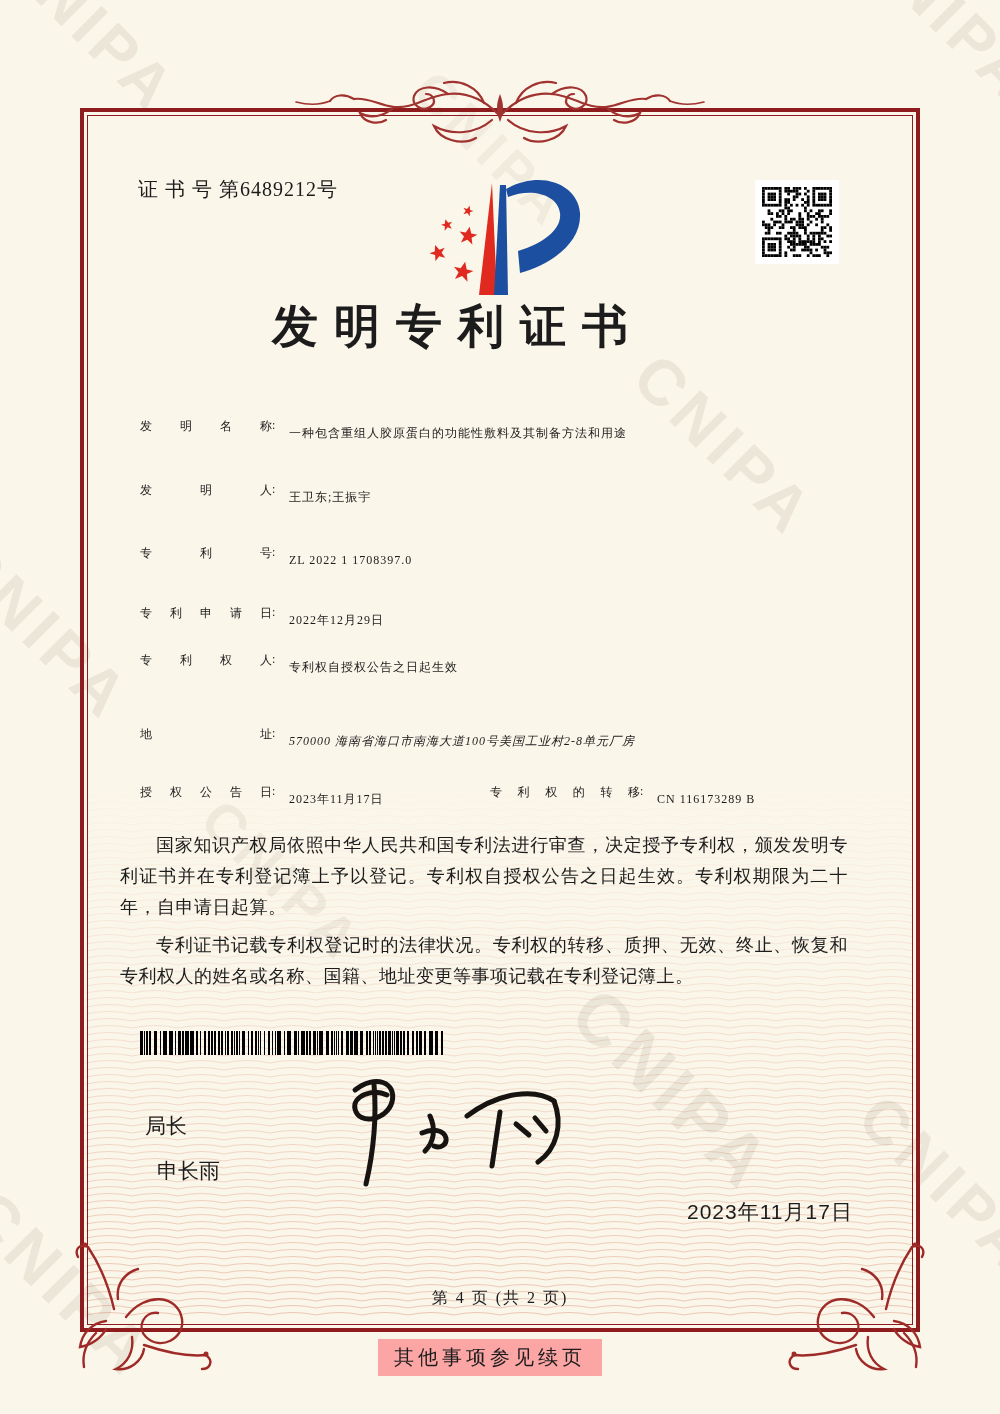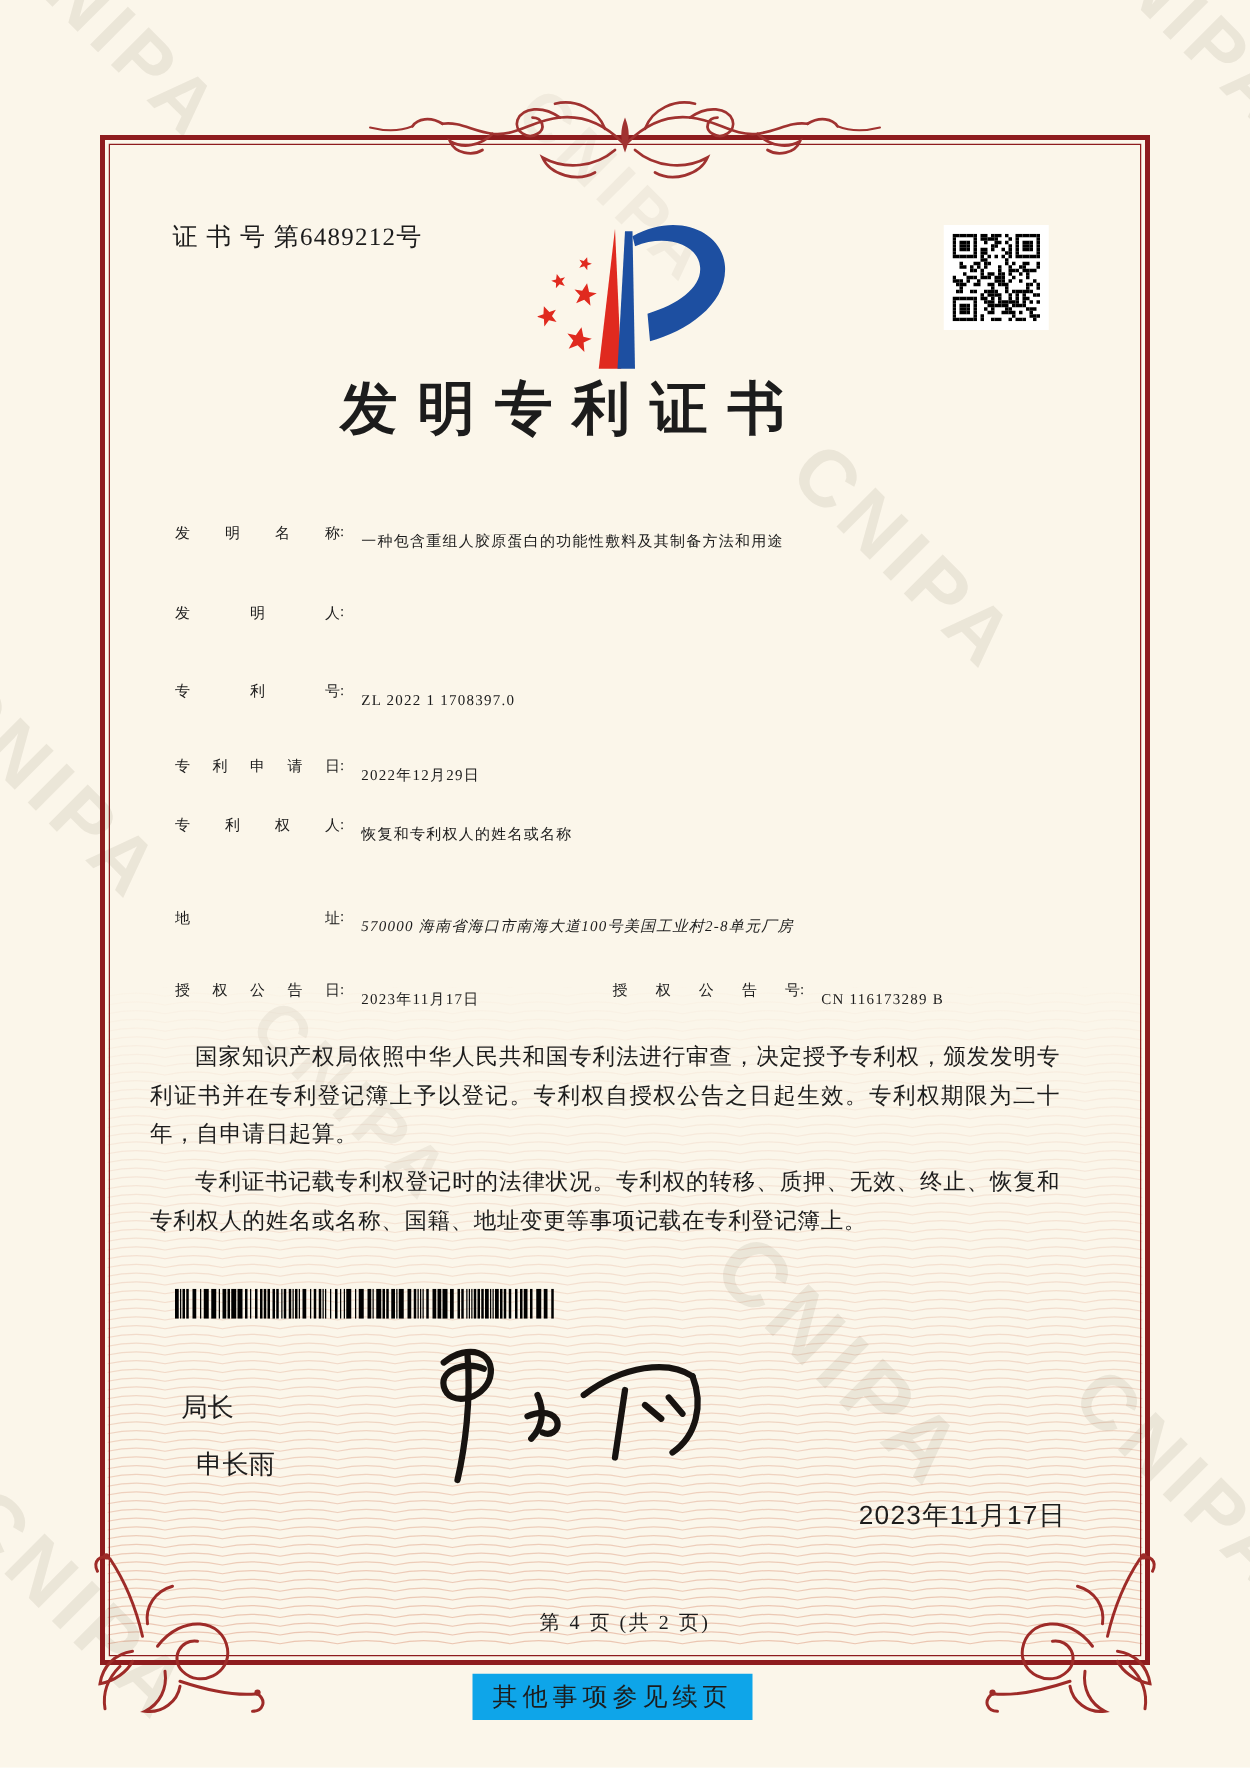--- a/index.html
+++ b/index.html
@@ -33,21 +33,21 @@
   .barcode{position:absolute;left:140px;top:1031px;}
   .signer-title{position:absolute;left:145px;top:1112px;font-size:21px;
                 font-family:"Liberation Sans","DejaVu Sans",sans-serif;text-align:center;}
   .signer-name{position:absolute;left:145px;top:1157px;font-size:21px;
                font-family:"Liberation Sans","DejaVu Sans",sans-serif;margin-left:12px;}
   .signature{position:absolute;left:295px;top:1072px;}
   .issue-date{position:absolute;left:687px;top:1198px;font-size:21px;letter-spacing:1px;
               font-family:"Liberation Sans","DejaVu Sans",sans-serif;}
   .pageinfo{position:absolute;left:0;top:1288px;width:1000px;text-align:center;font-size:16px;
             letter-spacing:2px;}
-  .footnote{position:absolute;left:378px;top:1339px;background:#0ea5e9;padding:5px 16px;
+  .footnote{position:absolute;left:378px;top:1339px;background:#fca5a5;padding:5px 16px;
             font-size:20px;letter-spacing:4px;}
   .orn{position:absolute;}
 </style>
 </head>
 <body>
 
 <div id="page">
 
   <svg id="waves" class="orn" style="left:86px;top:790px;" width="828" height="536">
       <path d="M0 0 q23 -5 46 0 q23 -5 46 0 q23 -5 46 0 q23 -5 46 0 q23 -5 46 0 q23 -5 46 0 q23 -5 46 0 q23 -5 46 0 q23 -5 46 0 q23 -5 46 0 q23 -5 46 0 q23 -5 46 0 q23 -5 46 0 q23 -5 46 0 q23 -5 46 0 q23 -5 46 0 q23 -5 46 0 q23 -5 46 0" fill="none" stroke="#dfa288" stroke-width="1" opacity="0.030"></path>
@@ -503,48 +503,49 @@
   <div class="title">发明专利证书</div>
 
   <div class="frow" style="top:418px;">
     <span class="flabel">发明名称</span>
       <span class="fcolon">:</span>
     <span class="fvalue">一种包含重组人胶原蛋白的功能性敷料及其制备方法和用途</span>
   </div>
   <div class="frow" style="top:482px;">
     <span class="flabel">发明人</span>
       <span class="fcolon">:</span>
+    <span class="fvalue">王卫东;王振宇</span>
   </div>
   <div class="frow" style="top:545px;">
     <span class="flabel">专利号</span>
       <span class="fcolon">:</span>
     <span class="fvalue">ZL 2022 1 1708397.0</span>
   </div>
   <div class="frow" style="top:605px;">
     <span class="flabel">专利申请日</span>
       <span class="fcolon">:</span>
     <span class="fvalue">2022年12月29日</span>
   </div>
   <div class="frow" style="top:652px;">
     <span class="flabel">专利权人</span>
       <span class="fcolon">:</span>
-    <span class="fvalue">恢复和专利权人的姓名或名称</span>
+    <span class="fvalue">专利权自授权公告之日起生效</span>
   </div>
   <div class="frow" style="top:726px;">
     <span class="flabel">地址</span>
       <span class="fcolon">:</span>
     <span class="fvalue addr">570000 海南省海口市南海大道100号美国工业村2-8单元厂房</span>
   </div>
   <div class="frow" style="top:784px;">
     <span class="flabel">授权公告日</span>
       <span class="fcolon">:</span>
     <span class="fvalue" style="width:200px;">2023年11月17日</span>
   </div>
   <div class="frow" style="left:490px;top:784px;">
-    <span class="flabel w150">授权公告号</span>
+    <span class="flabel w150">专利权的转移</span>
       <span class="fcolon">:</span>
     <span class="fvalue" style="width:220px;">CN 116173289 B</span>
   </div>
 
   <div class="paras">
     <p>国家知识产权局依照中华人民共和国专利法进行审查，决定授予专利权，颁发发明专利证书并在专利登记簿上予以登记。专利权自授权公告之日起生效。专利权期限为二十年，自申请日起算。</p>
     <p>专利证书记载专利权登记时的法律状况。专利权的转移、质押、无效、终止、恢复和专利权人的姓名或名称、国籍、地址变更等事项记载在专利登记簿上。</p>
   </div>
 
   <svg id="barcode" class="barcode" width="306" height="24">

